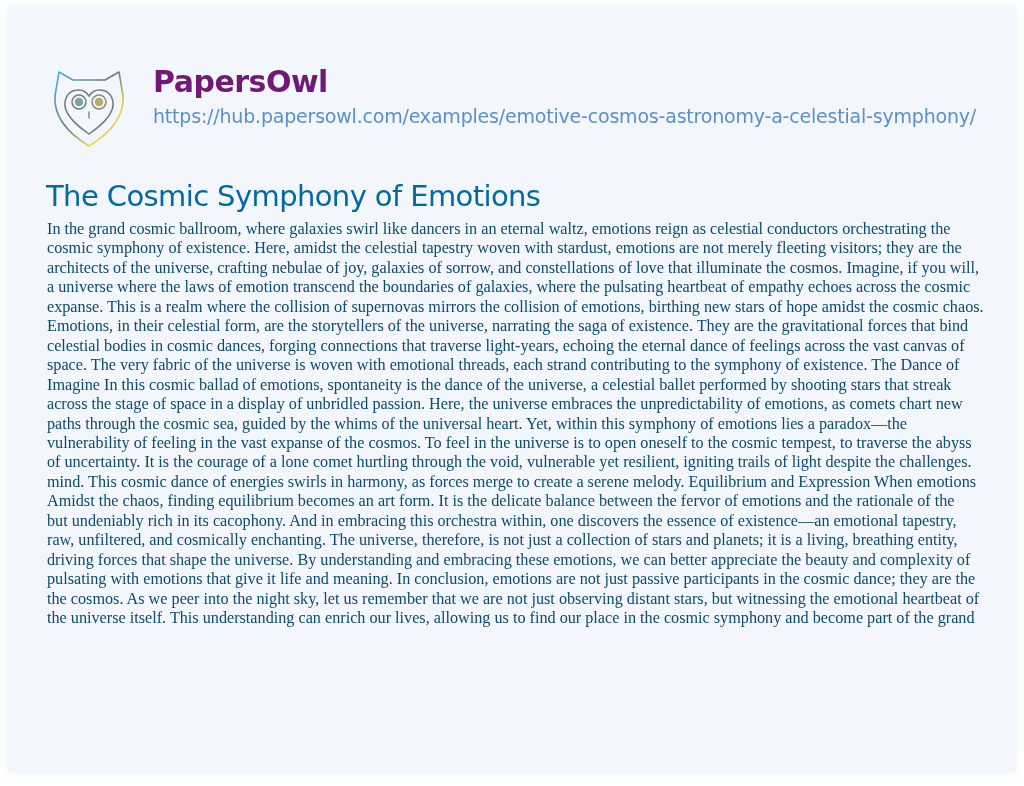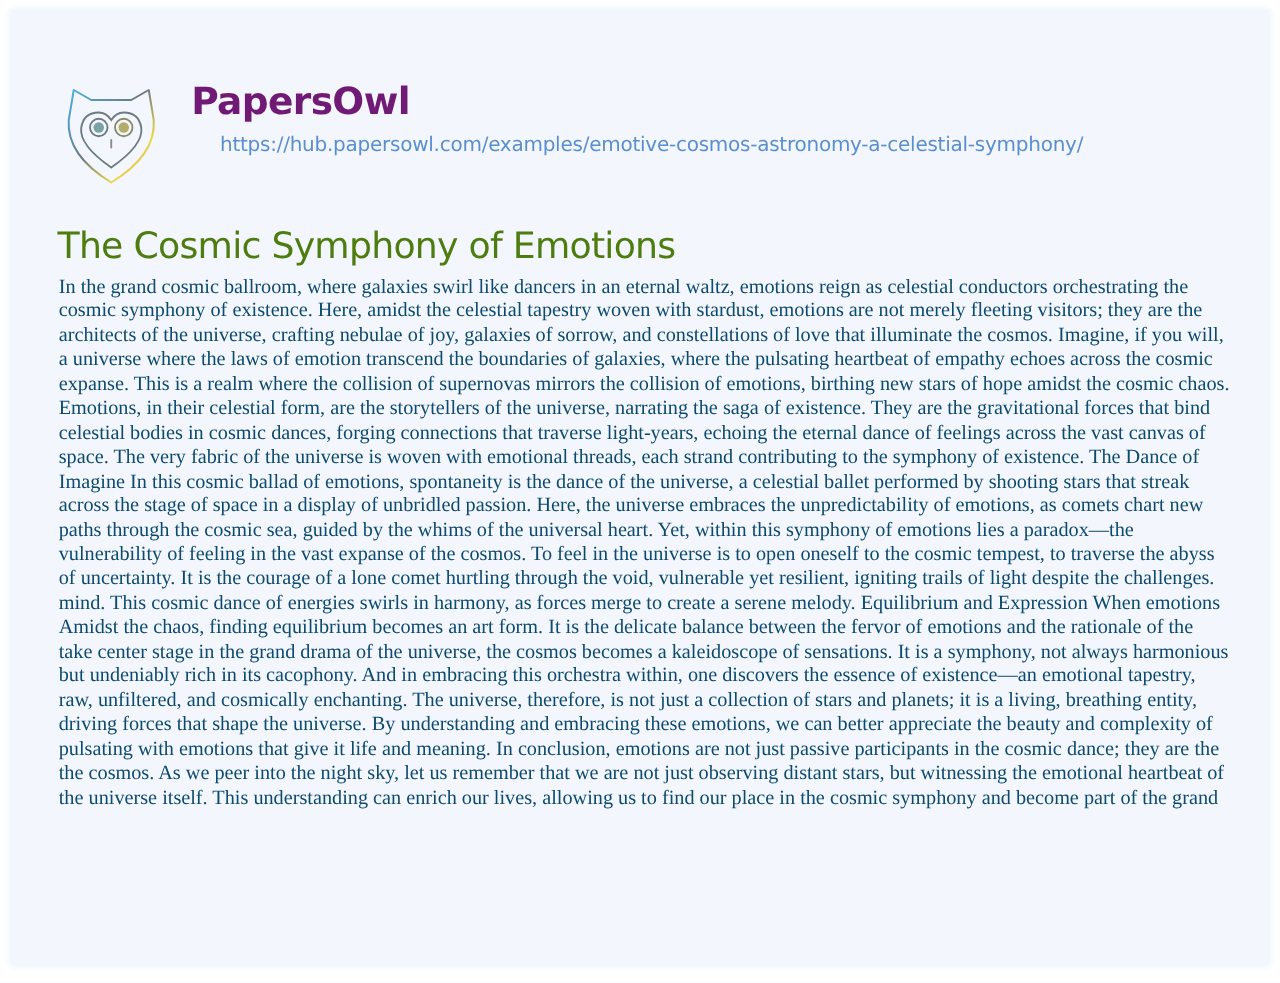--- a/index.html
+++ b/index.html
@@ -43,38 +43,37 @@
       letter-spacing: -0.5px;
       color: #701a75;
       margin: 0;
       line-height: 36px;
     }
     .url {
       position: absolute;
       left: 144px;
       top: 98px;
       font-family: "DejaVu Sans", sans-serif;
-      font-size: 16px;
+      font-size: 19px;
       color: #5a8fcf;
       text-decoration: none;
       letter-spacing: -0.2px;
       line-height: 20px;
       white-space: nowrap;
-      margin-left: 23px;
     }
     .title {
       position: absolute;
       left: 37px;
       top: 170px;
       margin: 0;
       font-family: "DejaVu Sans", sans-serif;
       font-weight: normal;
       font-size: 29px;
       letter-spacing: -0.6px;
-      color: #4d7c0f;
+      color: #0369a1;
       line-height: 36px;
       white-space: nowrap;
     }
     .body-text {
       position: absolute;
       left: 38px;
       top: 212px;
       width: 930px;
       font-family: "Liberation Serif", serif;
       font-size: 16.2px;
@@ -126,21 +125,20 @@
     <span class="line">Emotions, in their celestial form, are the storytellers of the universe, narrating the saga of existence. They are the gravitational forces that bind</span>
     <span class="line">celestial bodies in cosmic dances, forging connections that traverse light-years, echoing the eternal dance of feelings across the vast canvas of</span>
     <span class="line">space. The very fabric of the universe is woven with emotional threads, each strand contributing to the symphony of existence. The Dance of</span>
     <span class="line">Imagine In this cosmic ballad of emotions, spontaneity is the dance of the universe, a celestial ballet performed by shooting stars that streak</span>
     <span class="line">across the stage of space in a display of unbridled passion. Here, the universe embraces the unpredictability of emotions, as comets chart new</span>
     <span class="line">paths through the cosmic sea, guided by the whims of the universal heart. Yet, within this symphony of emotions lies a paradox—the</span>
     <span class="line">vulnerability of feeling in the vast expanse of the cosmos. To feel in the universe is to open oneself to the cosmic tempest, to traverse the abyss</span>
     <span class="line">of uncertainty. It is the courage of a lone comet hurtling through the void, vulnerable yet resilient, igniting trails of light despite the challenges.</span>
     <span class="line">mind. This cosmic dance of energies swirls in harmony, as forces merge to create a serene melody. Equilibrium and Expression When emotions</span>
     <span class="line">Amidst the chaos, finding equilibrium becomes an art form. It is the delicate balance between the fervor of emotions and the rationale of the</span>
-    <span class="line">take center stage in the grand drama of the universe, the cosmos becomes a kaleidoscope of sensations. It is a symphony, not always harmonious</span>
     <span class="line">but undeniably rich in its cacophony. And in embracing this orchestra within, one discovers the essence of existence—an emotional tapestry,</span>
     <span class="line">raw, unfiltered, and cosmically enchanting. The universe, therefore, is not just a collection of stars and planets; it is a living, breathing entity,</span>
     <span class="line">driving forces that shape the universe. By understanding and embracing these emotions, we can better appreciate the beauty and complexity of</span>
     <span class="line">pulsating with emotions that give it life and meaning. In conclusion, emotions are not just passive participants in the cosmic dance; they are the</span>
     <span class="line">the cosmos. As we peer into the night sky, let us remember that we are not just observing distant stars, but witnessing the emotional heartbeat of</span>
     <span class="line">the universe itself. This understanding can enrich our lives, allowing us to find our place in the cosmic symphony and become part of the grand</span>
   </div>
 </div>
 
 </body></html>

